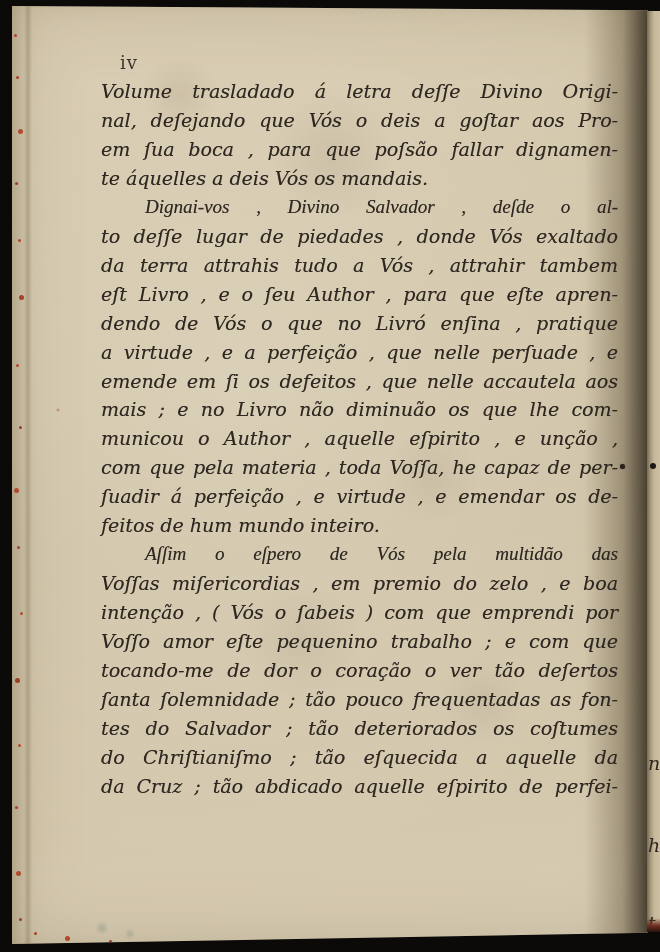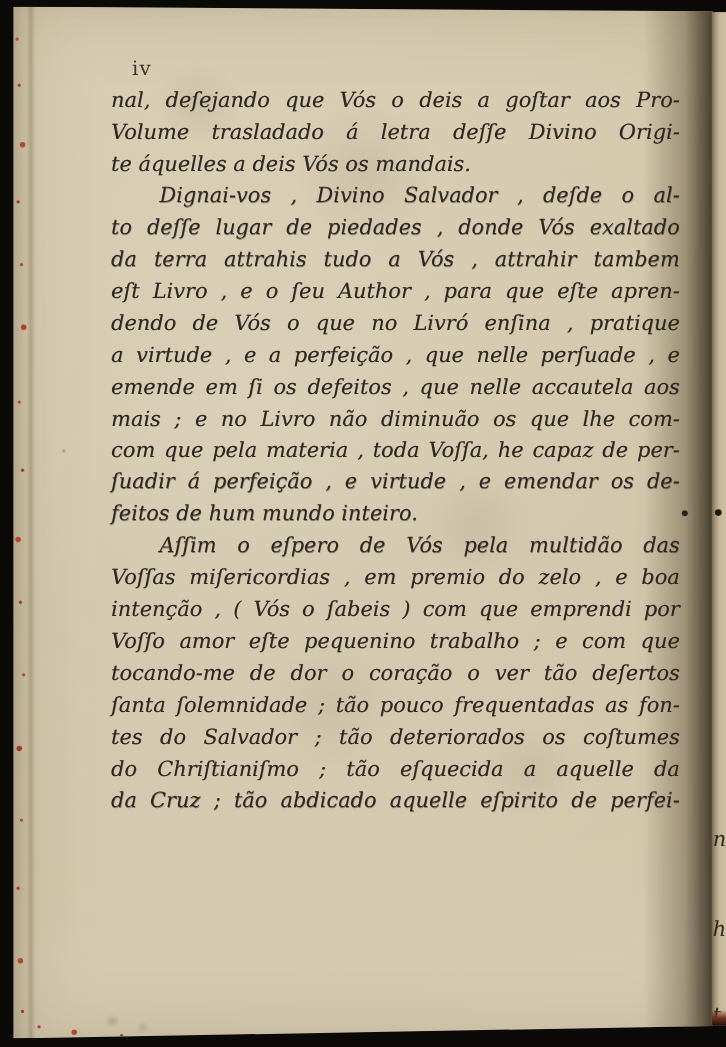--- a/index.html
+++ b/index.html
@@ -58,21 +58,21 @@
     color:#3b342b;
   }
   .textblock{
     position:absolute;left:89px;top:71px;width:517px;
     font-style:italic;font-size:19px;line-height:28.95px;
     color:#2e2721;
     text-shadow:0.3px 0.3px 0.6px rgba(46,39,33,.45);
   }
   .line{ text-align:justify; text-align-last:justify; }
   .line.end{ text-align-last:left; }
-  .line.indent{ text-indent:44px; }
+  .line.indent{ text-indent:44px;font-family:Liberation Serif, serif; }
   .line.catchword{ text-align-last:right; }
   .margin-dot{
     position:absolute;left:608px;top:458px;width:5px;height:5px;border-radius:50%;
     background:#2a241d;box-shadow:0 0 1px #2a241d;
   }
   
   .sliver{
     position:absolute;right:0;top:11px;width:13px;height:921px;
     background:
       linear-gradient(to right, #756a50 0%, #a3967a 25%, #c6b899 55%, #cdc0a2 100%);
@@ -95,31 +95,33 @@
 <body>
 
 <div class="stage">
 
   <div class="page">
     <div class="edge-speckles"></div>
     <div class="crease"></div>
     <div class="smudges"></div>
     <div class="page-number">iv</div>
     <div class="textblock" id="textblock">
+        <div class="line">Volume trasladado á letra deſſe Divino Origi-</div>
         <div class="line">nal, deſejando que Vós o deis a goſtar aos Pro-</div>
-        <div class="line">Volume trasladado á letra deſſe Divino Origi-</div>
+        <div class="line">em ſua boca , para que poſsão fallar dignamen-</div>
         <div class="line end">te áquelles a deis Vós os mandais.</div>
         <div class="line indent">Dignai-vos , Divino Salvador , deſde o al-</div>
         <div class="line">to deſſe lugar de piedades , donde Vós exaltado</div>
         <div class="line">da terra attrahis tudo a Vós , attrahir tambem</div>
         <div class="line">eſt Livro , e o ſeu Author , para que eſte apren-</div>
         <div class="line">dendo de Vós o que no Livró enſina , pratique</div>
         <div class="line">a virtude , e a perfeição , que nelle perſuade , e</div>
         <div class="line">emende em ſi os defeitos , que nelle accautela aos</div>
         <div class="line">mais ; e no Livro não diminuão os que lhe com-</div>
+        <div class="line">municou o Author , aquelle eſpirito , e unção ,</div>
         <div class="line">com que pela materia , toda Voſſa, he capaz de per-</div>
         <div class="line">ſuadir á perfeição , e virtude , e emendar os de-</div>
         <div class="line end">feitos de hum mundo inteiro.</div>
         <div class="line indent">Aſſim o eſpero de Vós pela multidão das</div>
         <div class="line">Voſſas miſericordias , em premio do zelo , e boa</div>
         <div class="line">intenção , ( Vós o ſabeis ) com que emprendi por</div>
         <div class="line">Voſſo amor eſte pequenino trabalho ; e com que</div>
         <div class="line">tocando-me de dor o coração o ver tão deſertos</div>
         <div class="line">ſanta ſolemnidade ; tão pouco frequentadas as fon-</div>
         <div class="line">tes do Salvador ; tão deteriorados os coſtumes</div>

